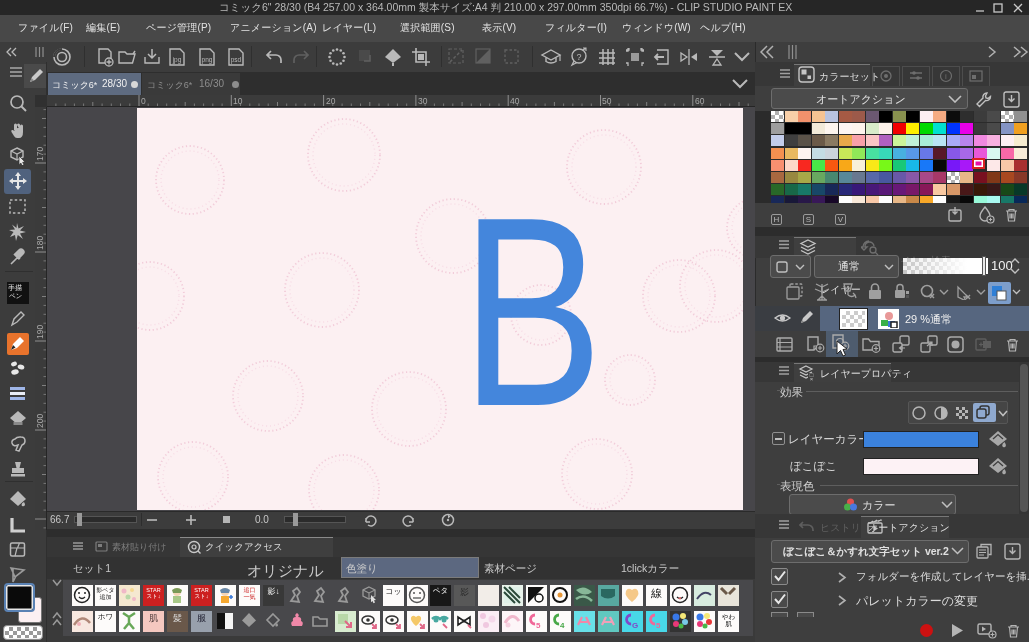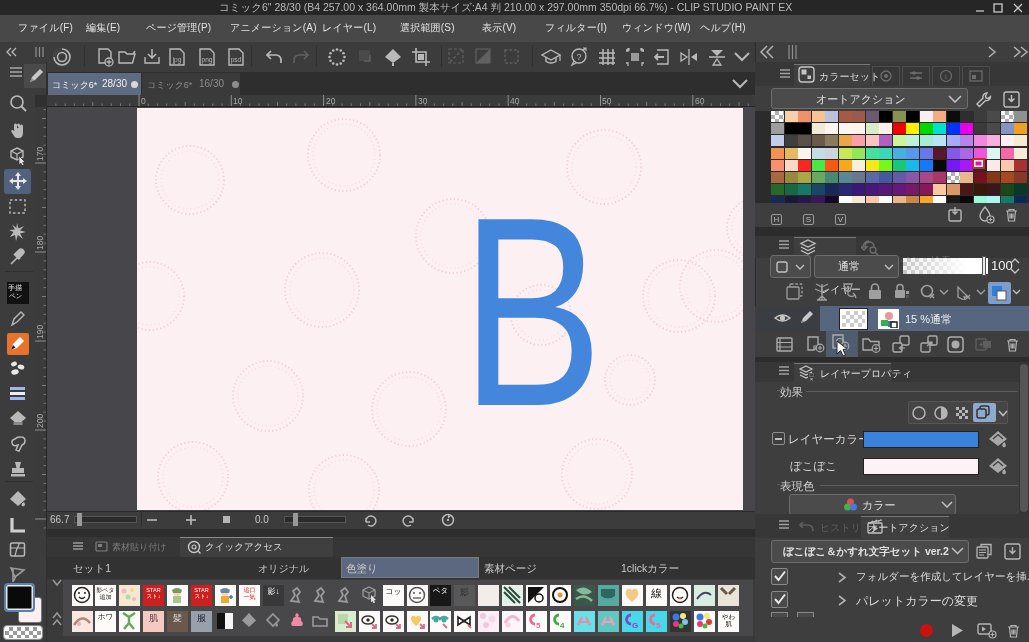--- a/index.html
+++ b/index.html
@@ -459,21 +459,21 @@
 <div style="position:absolute;left:180px;top:537px;width:153px;height:20px;background:#3f3f3f;border-top:1px solid #8a8a8a;"></div>
 <svg style="position:absolute;left:187px;top:540px;" width="14" height="14" viewBox="0 0 14 14">
     <circle cx="7" cy="7" r="5.5" fill="none" stroke="#c9c9c9" stroke-width="1.4"></circle>
     <circle cx="7" cy="7" r="2" fill="none" stroke="#c9c9c9" stroke-width="1.2"></circle>
     <path d="M11 11 l2.5 2.5" stroke="#c9c9c9" stroke-width="1.4"></path>
   </svg>
 <div style="position:absolute;left:205px;top:541px;font-size:9.5px;color:#d8d8d8;white-space:nowrap;">クイックアクセス</div>
 <div style="position:absolute;left:47px;top:557px;width:708px;height:22px;background:#323232;"></div>
 <div style="position:absolute;left:341px;top:557px;width:138px;height:21px;background:#5c6880;border:1px solid #7b7b7b;"></div>
 <div style="position:absolute;left:73px;top:562px;font-size:10.5px;color:#cacaca;white-space:nowrap;">セット1</div>
-<div style="position:absolute;left:258px;top:562px;font-size:10px;color:#cacaca;white-space:nowrap;">オリジナル</div>
+<div style="position:absolute;left:247px;top:562px;font-size:15px;color:#cacaca;white-space:nowrap;">オリジナル</div>
 <div style="position:absolute;left:346px;top:562px;font-size:10.5px;color:#cacaca;white-space:nowrap;">色塗り</div>
 <div style="position:absolute;left:484px;top:562px;font-size:10.5px;color:#cacaca;white-space:nowrap;">素材ページ</div>
 <div style="position:absolute;left:621px;top:562px;font-size:10.5px;color:#cacaca;white-space:nowrap;">1clickカラー</div>
 <div style="position:absolute;left:47px;top:579px;width:708px;height:63px;background:#3a3a3a;"></div>
 <div style="position:absolute;left:63px;top:580px;width:690px;height:56px;background:#48484b;"></div>
 <svg style="position:absolute;left:51px;top:578px;" width="12" height="10" viewBox="0 0 12 10">
     <path d="M2 2 L6 7 L10 2" stroke="#999" stroke-width="1.5" fill="none"></path>
   </svg>
 <svg style="position:absolute;left:51px;top:610px;" width="12" height="22" viewBox="0 0 12 22">
     <path d="M2 8 L6 3 L10 8 M2 15 L6 10 L10 15" stroke="#999" stroke-width="1.5" fill="none"></path>
@@ -1021,21 +1021,21 @@
   </svg>
 <div style="position:absolute;left:839px;top:308px;width:29px;height:22px;background:#fff;border:1px solid #222;box-shadow:0 0 0 2px #fff inset;"></div>
 <div style="position:absolute;left:842px;top:311px;width:23px;height:16px;background-image:linear-gradient(45deg,#ccc 25%,transparent 25%,transparent 75%,#ccc 75%),linear-gradient(45deg,#ccc 25%,transparent 25%,transparent 75%,#ccc 75%);background-size:8px 8px;background-position:0 0,4px 4px;background-color:#fff;"></div>
 <div style="position:absolute;left:878px;top:309px;width:21px;height:20px;background:#fff;"></div>
 <svg style="position:absolute;left:879px;top:310px;" width="19" height="18" viewBox="0 0 19 18">
     <circle cx="10" cy="6" r="4" fill="#e89898"></circle>
     <rect x="2" y="10" width="7" height="6" fill="#38b048"></rect>
     <rect x="9" y="11" width="7" height="6" fill="#3878d8"></rect>
     <rect x="12" y="12" width="6" height="6" fill="#fff" stroke="#222" stroke-width="1.5"></rect>
   </svg>
-<div style="position:absolute;left:905px;top:312px;font-size:11px;color:#f0f0f0;white-space:nowrap;">15 %通常</div>
+<div style="position:absolute;left:905px;top:312px;font-size:11px;color:#f0f0f0;white-space:nowrap;">29 %通常</div>
 <div style="position:absolute;left:755px;top:331px;width:274px;height:26px;background:#3e3e3e;"></div>
 <svg style="position:absolute;left:776px;top:337px;" width="18" height="15" viewBox="0 0 18 15">
     <rect x="1" y="1" width="15" height="13" rx="1" fill="none" stroke="#ababab" stroke-width="1.4"></rect>
     <path d="M1 5.5 h15 M1 10 h15 M4 1 v13" stroke="#ababab" stroke-width="1.2"></path>
   </svg>
 <svg style="position:absolute;left:806px;top:336px;" width="19" height="17" viewBox="0 0 19 17">
     <path d="M2 1 h10 v9 l-4 4 h-6 z" fill="none" stroke="#ababab" stroke-width="1.4"></path>
     <path d="M12 10 h-4 v4" fill="none" stroke="#ababab" stroke-width="1.2"></path>
     <circle cx="14" cy="12" r="3.8" fill="#3e3e3e" stroke="#ababab" stroke-width="1.2"></circle>
     <path d="M14 9.8 v4.4 M11.8 12 h4.4" stroke="#ababab" stroke-width="1.2"></path>

